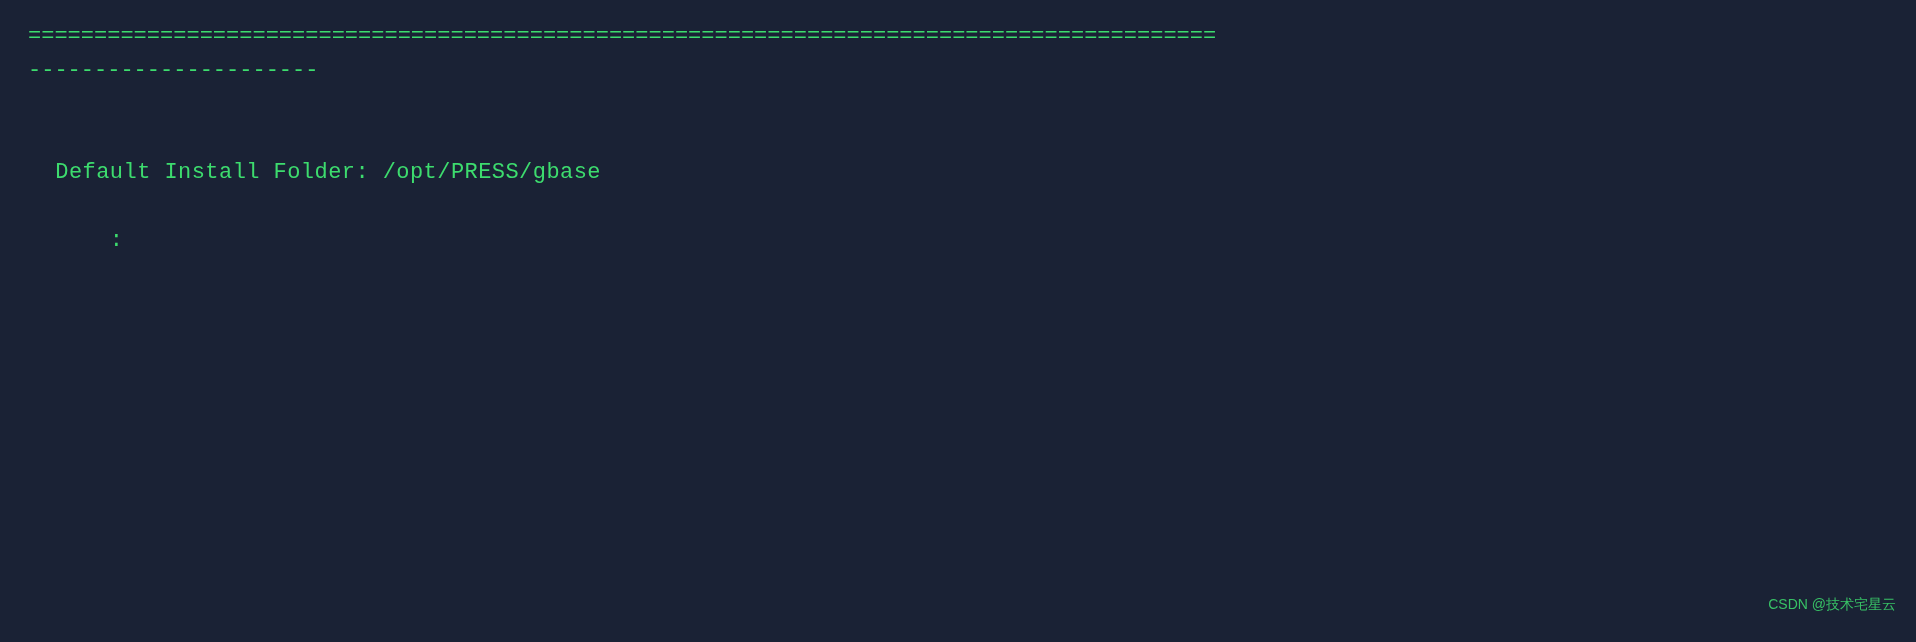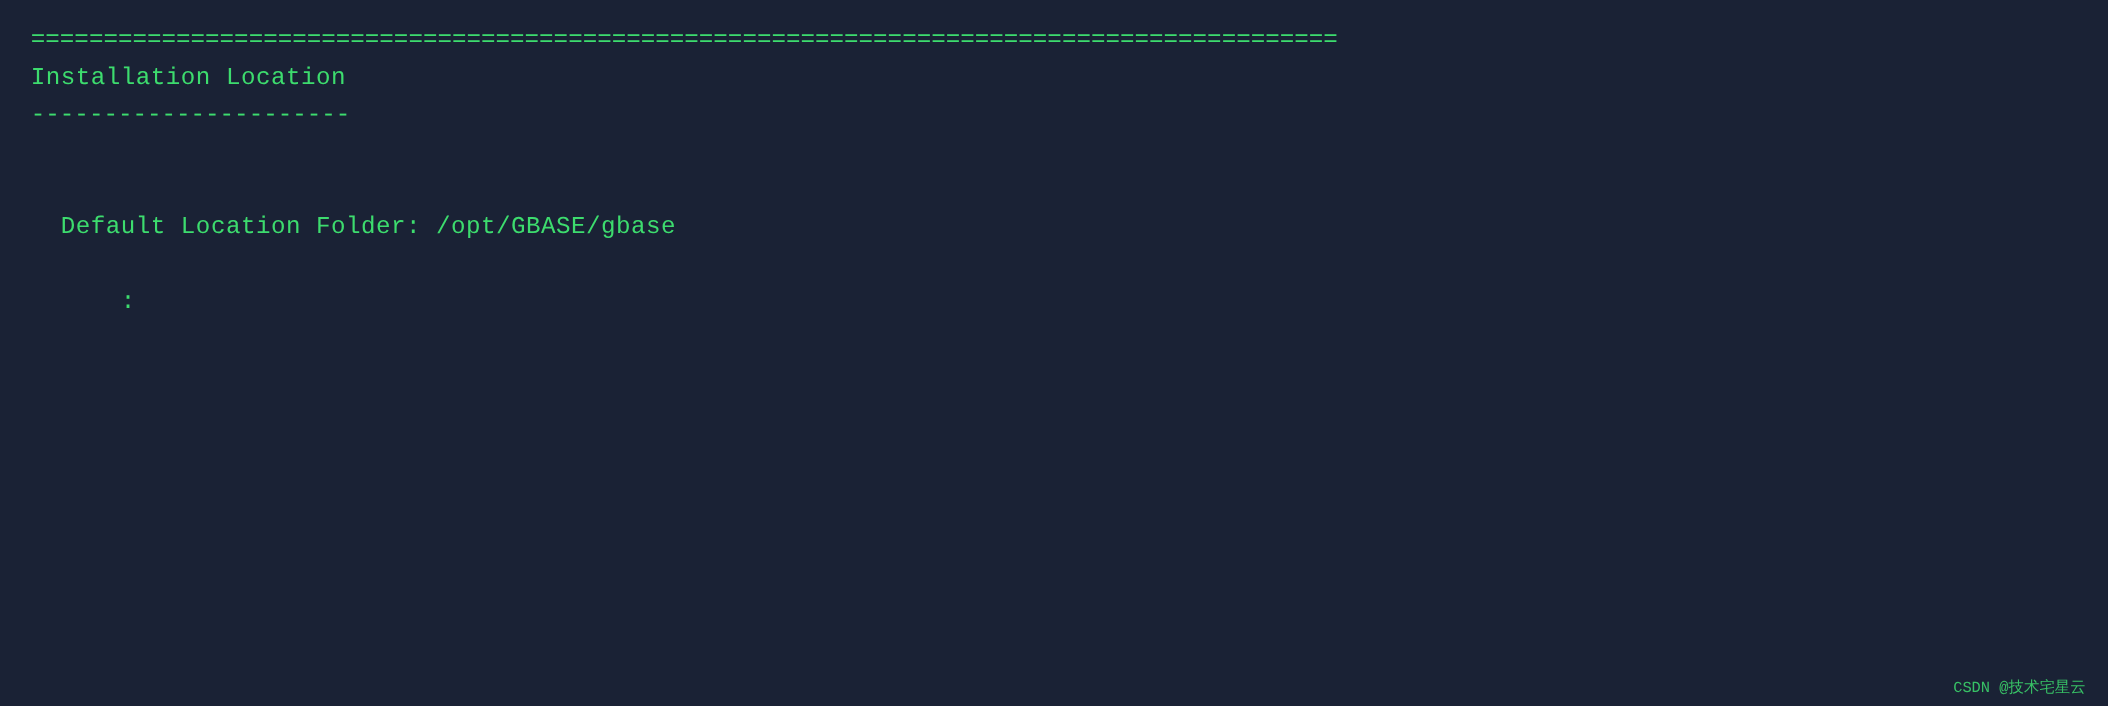--- a/index.html
+++ b/index.html
@@ -38,42 +38,41 @@
       color: #3ddc6e;
       white-space: pre;
     }
 
     .empty-line {
       height: 34px;
     }
 
     .watermark {
       position: absolute;
-      bottom: 8px;
+      bottom: 28px;
       right: 20px;
       font-size: 14px;
       color: #3ddc6e;
-      font-family: Liberation Mono, monospace;
+      font-family: Liberation Sans, sans-serif;
       opacity: 0.85;
     }
   </style>
 </head>
 <body>
 
 <div class="terminal">
 
   <div class="separator-line">==========================================================================================</div>
-  <div class="line">Installation Location</div>
   <div class="separator-line">----------------------</div>
 
   <div class="empty-line"></div>
 
 
   <div class="empty-line"></div>
 
-  <div class="line">  Default Location Folder: /opt/GBASE/gbase</div>
+  <div class="line">  Default Install Folder: /opt/PRESS/gbase</div>
 
   <div class="empty-line"></div>
 
   <div class="line">      :</div>
 
   <div class="watermark">CSDN @技术宅星云</div>
 </div>
 
 </body></html>

